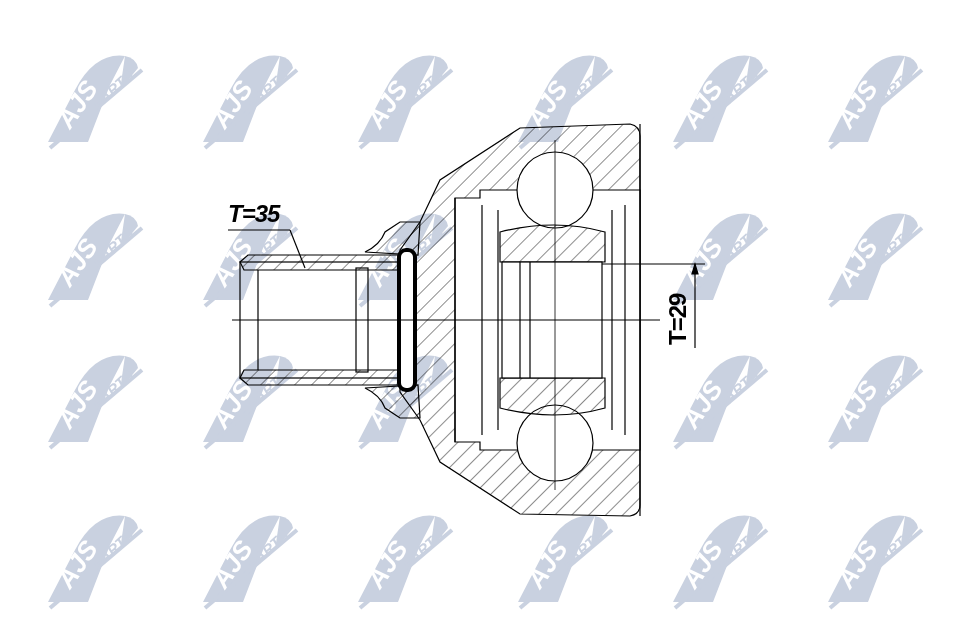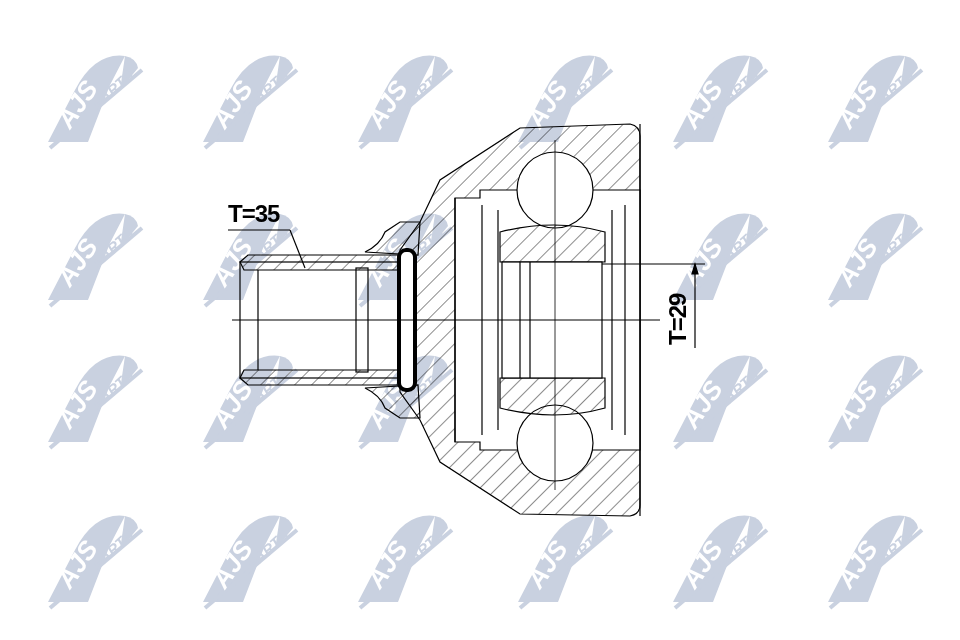--- a/index.html
+++ b/index.html
@@ -228,15 +228,15 @@
 
       <line x1="228" y1="230" x2="290" y2="230"></line>
       <line x1="290" y1="230" x2="305" y2="268"></line>
 
       <line x1="602" y1="264" x2="705" y2="264"></line>
       <line x1="695" y1="264" x2="695" y2="348"></line>
       <path d="M 695 264 L 692 274 L 698 274 Z" fill="#000"></path>
     </g>
   </svg>
 
-  <div class="dim-label" style="left:228px;top:200px;">T=35</div>
+  <div class="dim-label" style="left:228px;top:200px;font-style:italic;">T=35</div>
   <div class="dim-label" style="left:664px;top:345px;transform:rotate(-90deg);">T=29</div>
 </div>
 
 </body></html>

